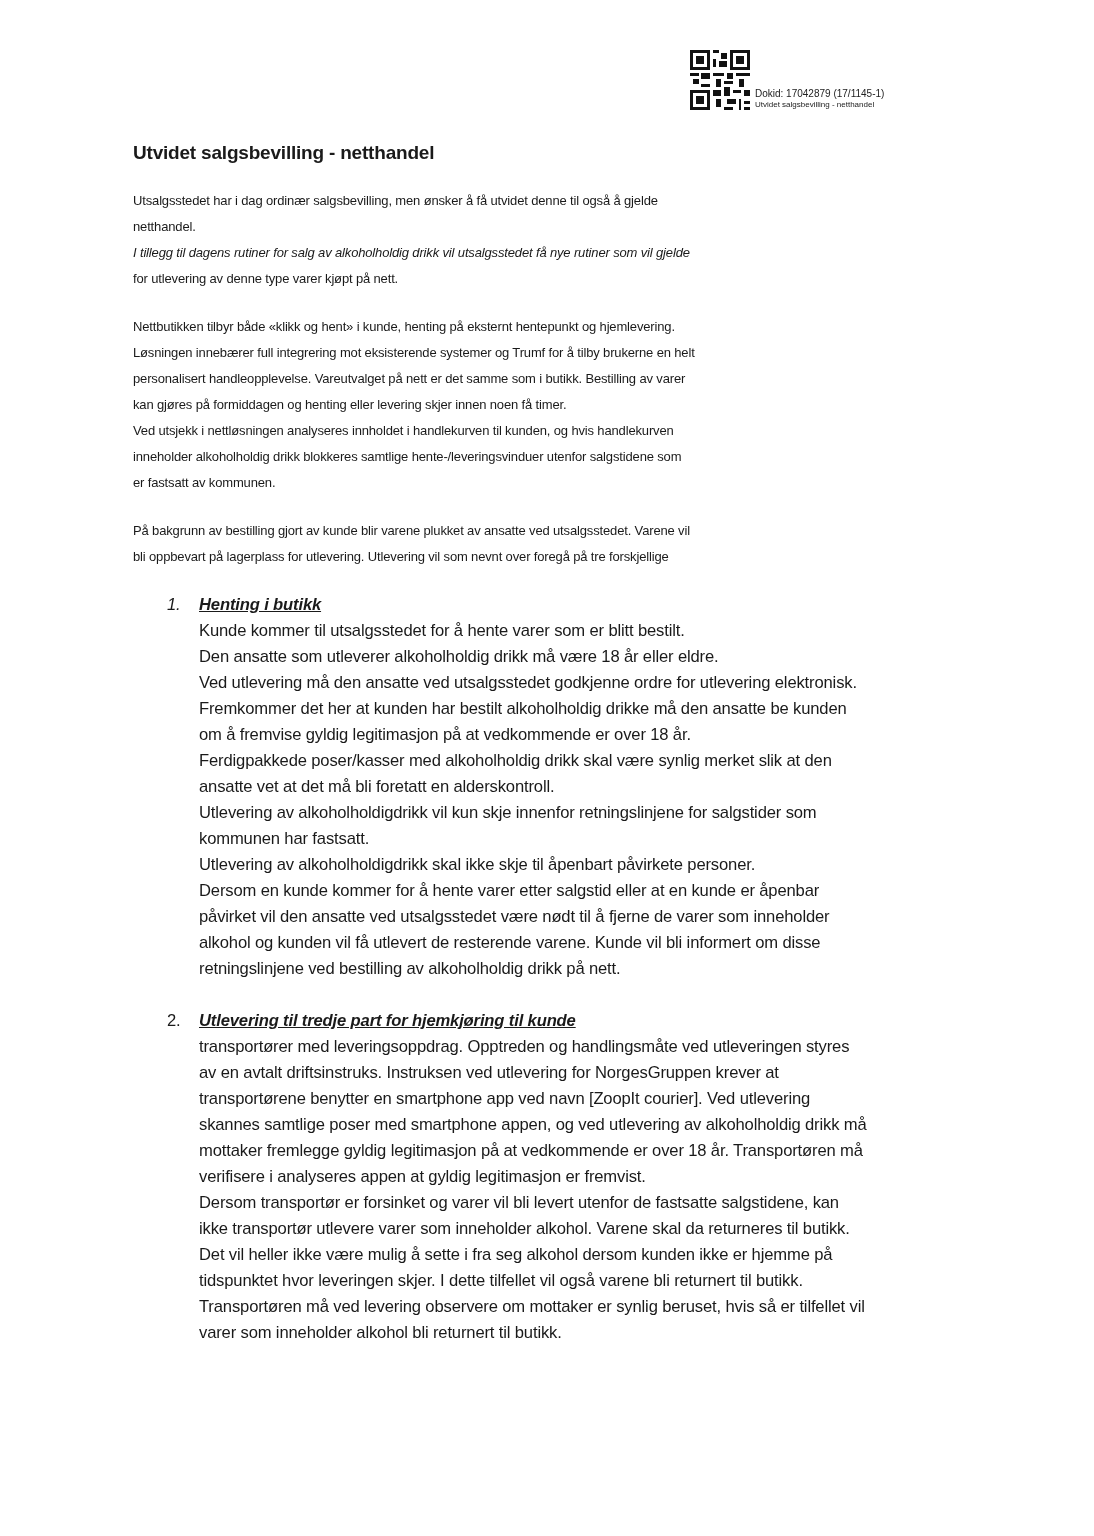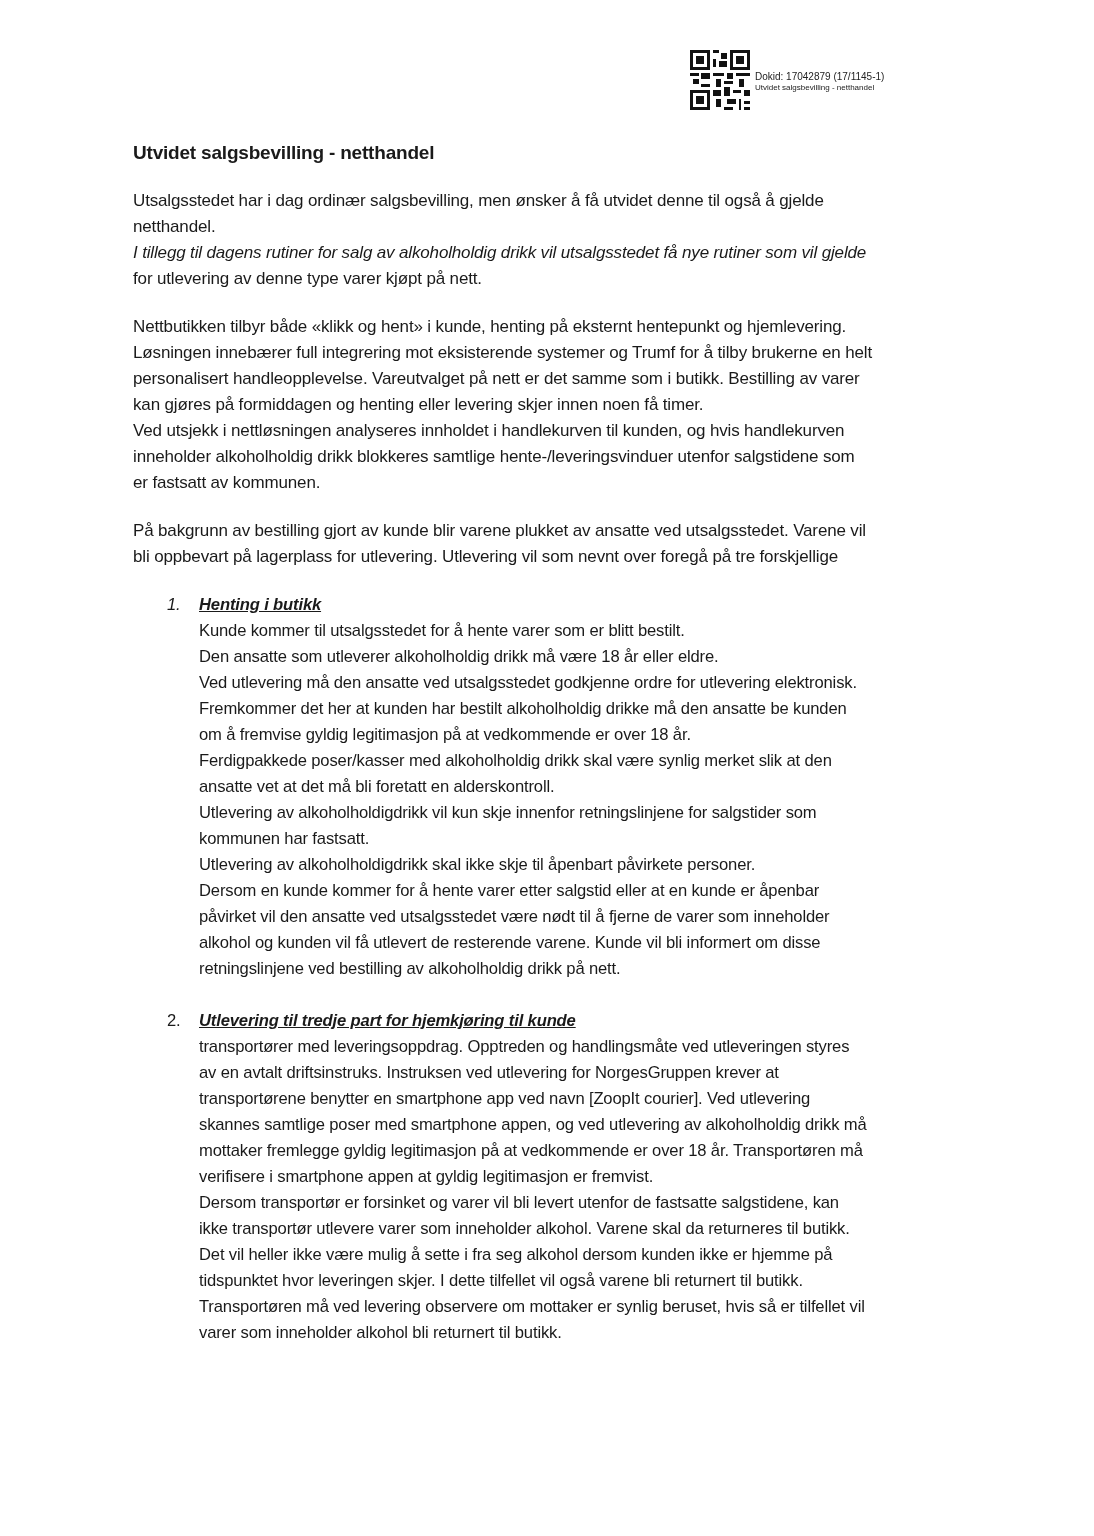--- a/index.html
+++ b/index.html
@@ -1,25 +1,25 @@
 <!DOCTYPE html>
 <html><head>
 <meta charset="utf-8">
 <style>
   html, body { margin: 0; padding: 0; background: #ffffff; }
   body { width: 1094px; height: 1536px; position: relative; overflow: hidden;
          font-family: "Liberation Sans", sans-serif; color: #1a1a1a; }
-  .stamp { position: absolute; left: 690px; top: 50px; display: flex; align-items: center; }
+  .stamp { position: absolute; left: 690px; top: 50px; display: flex; align-items: flex-end; }
   .qr { width: 60px; height: 60px; margin-right: 5px; }
   .stamp-text { font-size: 9px; line-height: 11px; color: #222; padding-top: 4px; }
   .stamp-text .id { font-size: 10px; }
   .stamp-text .sub { font-size: 8px; }
   .page { position: absolute; left: 133px; top: 140px; width: 830px; }
   h1 { font-size: 19px; font-weight: bold; margin: 0 0 22px 0; line-height: 26px; letter-spacing: -0.2px; }
-  p { margin: 0 0 22px 0; font-size: 17px; line-height: 26px; letter-spacing: -0.15px; }
+  p { margin: 0 0 22px 0; font-size: 13px; line-height: 26px; letter-spacing: -0.15px; }
   p .line { display: block; }
   .it { font-style: italic; }
   ol { list-style: none; margin: 0; padding: 0; }
   li { position: relative; padding-left: 66px; margin-bottom: 22px; font-size: 16.6px; line-height: 26px; letter-spacing: -0.15px; }
   li .num { position: absolute; left: 34px; top: 0; }
   li .num.it { font-style: italic; }
   li .heading { font-style: italic; text-decoration: underline; display: block; font-weight: bold; }
   li .line { display: block; }
 </style>
 </head>
@@ -112,21 +112,21 @@
       <span class="line">retningslinjene ved bestilling av alkoholholdig drikk på nett.</span>
     </li>
     <li style="margin-top:26px;">
       <span class="num">2.</span>
       <span class="heading">Utlevering til tredje part for hjemkjøring til kunde</span>
       <span class="line">transportører med leveringsoppdrag. Opptreden og handlingsmåte ved utleveringen styres</span>
       <span class="line">av en avtalt driftsinstruks. Instruksen ved utlevering for NorgesGruppen krever at</span>
       <span class="line">transportørene benytter en smartphone app ved navn [ZoopIt courier]. Ved utlevering</span>
       <span class="line">skannes samtlige poser med smartphone appen, og ved utlevering av alkoholholdig drikk må</span>
       <span class="line">mottaker fremlegge gyldig legitimasjon på at vedkommende er over 18 år. Transportøren må</span>
-      <span class="line">verifisere i smartphone appen at gyldig legitimasjon er fremvist.</span>
+      <span class="line">verifisere i analyseres appen at gyldig legitimasjon er fremvist.</span>
       <span class="line">Dersom transportør er forsinket og varer vil bli levert utenfor de fastsatte salgstidene, kan</span>
       <span class="line">ikke transportør utlevere varer som inneholder alkohol. Varene skal da returneres til butikk.</span>
       <span class="line">Det vil heller ikke være mulig å sette i fra seg alkohol dersom kunden ikke er hjemme på</span>
       <span class="line">tidspunktet hvor leveringen skjer. I dette tilfellet vil også varene bli returnert til butikk.</span>
       <span class="line">Transportøren må ved levering observere om mottaker er synlig beruset, hvis så er tilfellet vil</span>
       <span class="line">varer som inneholder alkohol bli returnert til butikk.</span>
     </li>
   </ol>
 </div>
 

